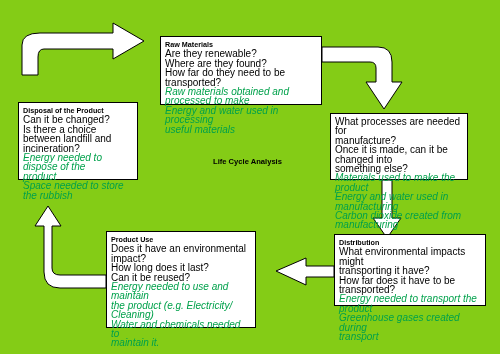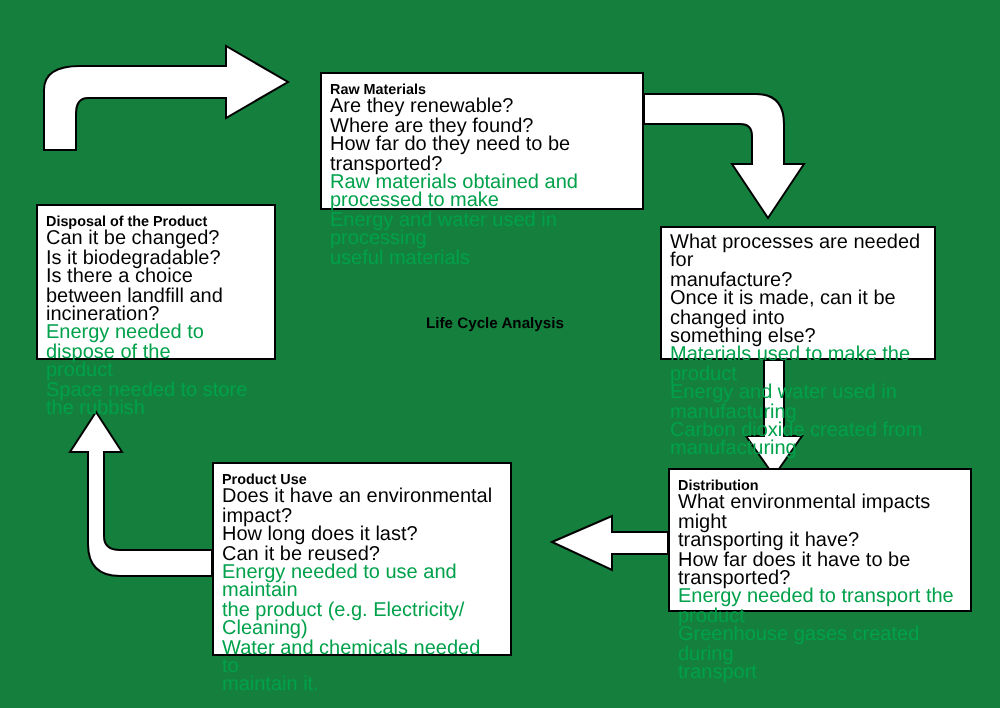--- a/index.html
+++ b/index.html
@@ -4,21 +4,21 @@
 <style>
   html, body {
     margin: 0;
     padding: 0;
     background: #ffffff;
   }
   #page {
     position: relative;
     width: 500px;
     height: 354px;
-    background: #15803d;
+    background: #84cc16;
     font-family: "Liberation Sans", sans-serif;
     overflow: hidden;
   }
   .box {
     position: absolute;
     box-sizing: border-box;
     border: 1px solid #000000;
     background: #ffffff;
     padding: 3px 4px 3px 4px;
   }
@@ -31,20 +31,21 @@
     white-space: pre-wrap;
   }
   .line {
     font-size: 10px;
     color: #000000;
     line-height: 9.4px;
     white-space: pre-wrap;
   }
   .line.green {
     color: #00a14b;
+    font-style: italic;
   }
   .center-label {
     position: absolute;
     font-size: 7.6px;
     font-weight: bold;
     color: #000000;
     white-space: nowrap;
   }
   svg.arrows {
     position: absolute;
@@ -118,21 +119,20 @@
     <div class="line">Can it be reused?</div>
     <div class="line green">Energy needed to use and maintain</div>
     <div class="line green">the product (e.g. Electricity/ Cleaning)</div>
     <div class="line green">Water and chemicals needed to</div>
     <div class="line green">maintain it.</div>
   </div>
 
   <div class="box" style="left:18px; top:102px; width:120px; height:78px;">
     <div class="box-title">Disposal of the Product</div>
     <div class="line">Can it be changed?</div>
-    <div class="line">Is it biodegradable?</div>
     <div class="line">Is there a choice between landfill and</div>
     <div class="line">incineration?</div>
     <div class="line green">Energy needed to dispose of the</div>
     <div class="line green">product</div>
     <div class="line green">Space needed to store the rubbish</div>
   </div>
 
   <div class="center-label" style="left:213px; top:157px;">Life Cycle Analysis</div>
 
 </div>

